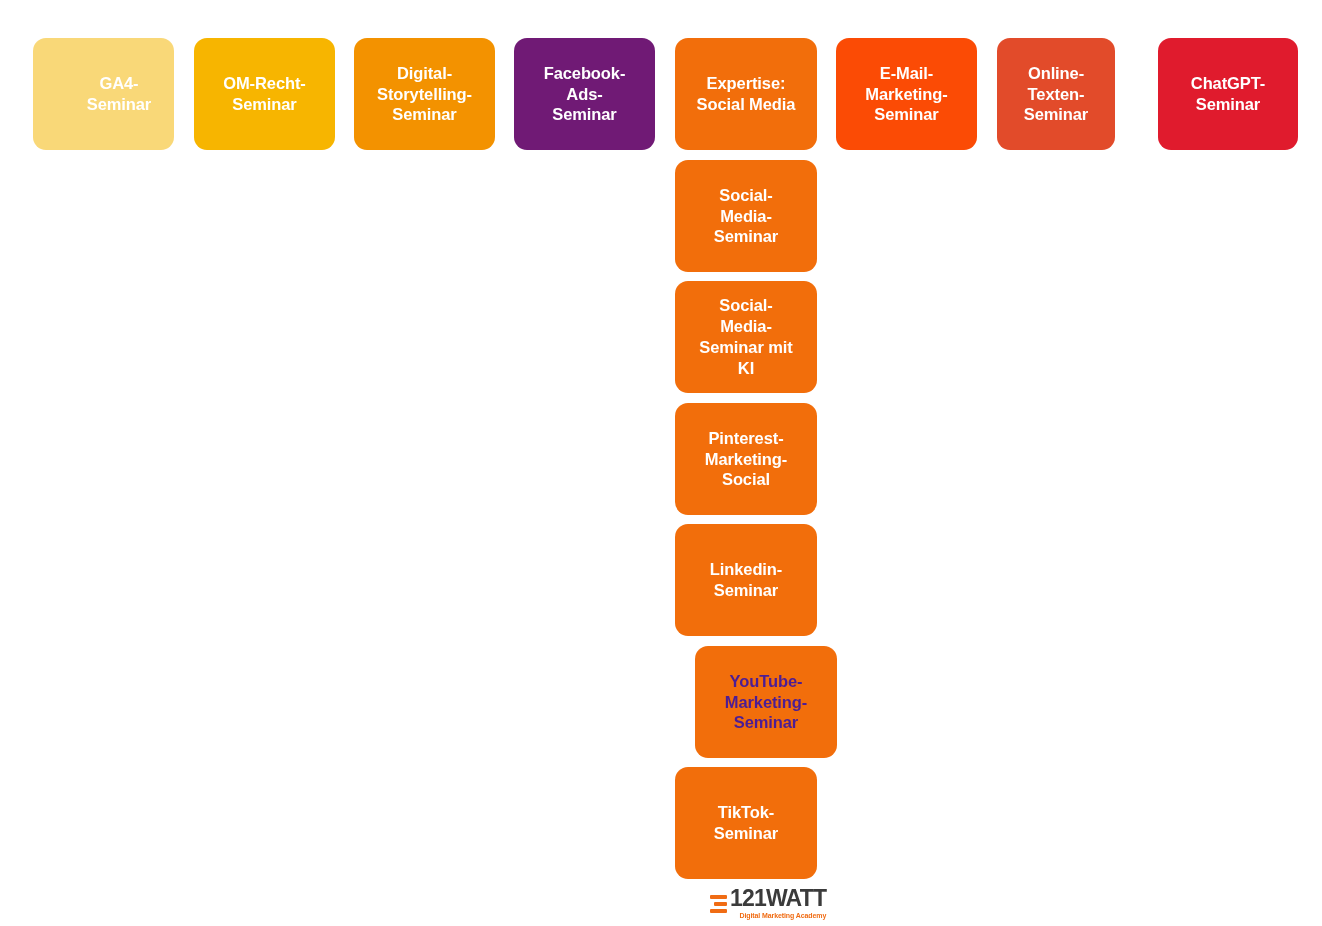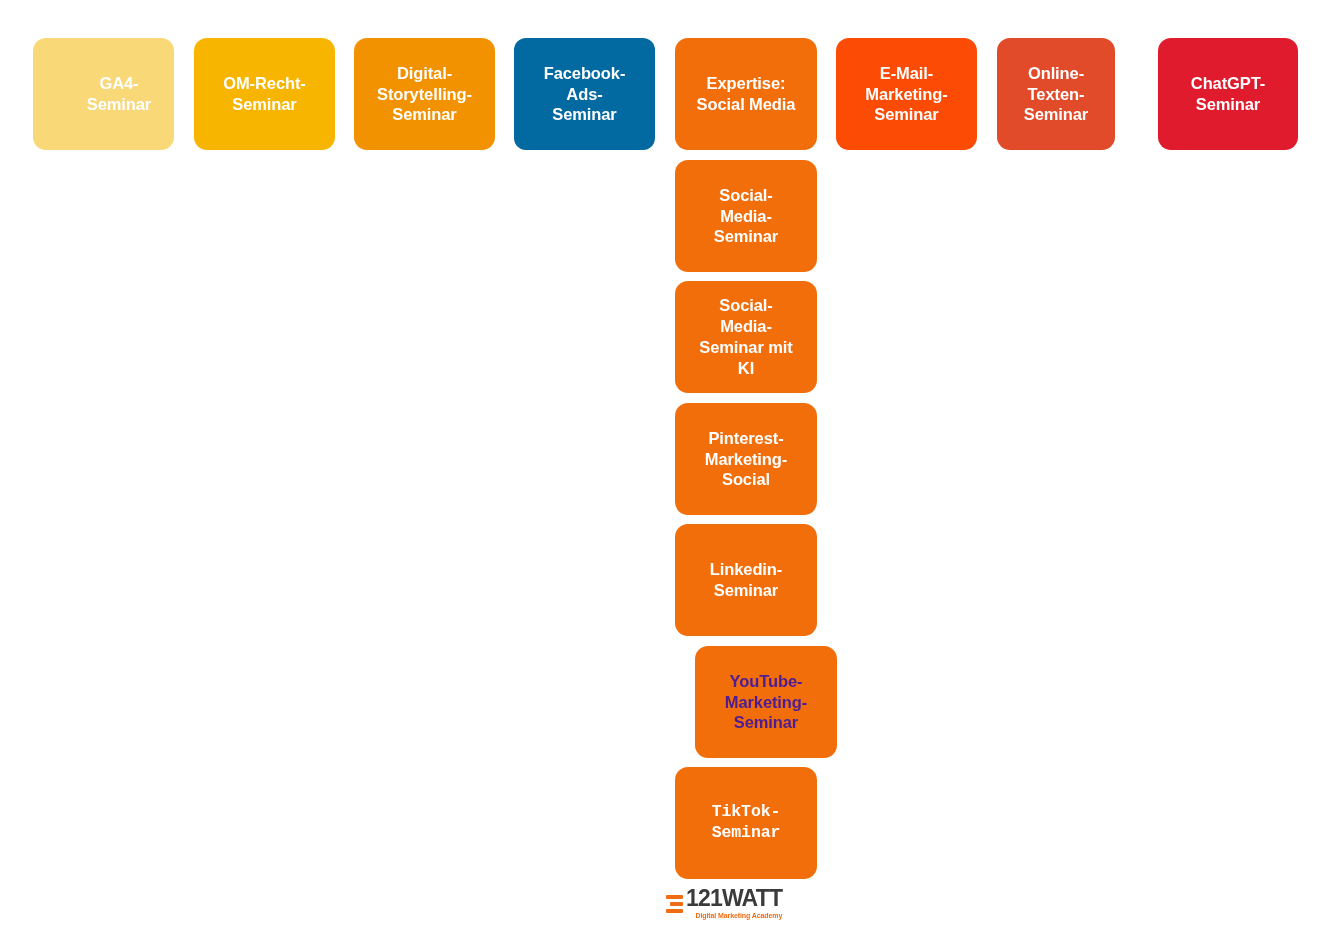--- a/index.html
+++ b/index.html
@@ -49,26 +49,26 @@
   #n-onlinetext { left: 997px;  width: 118px; }
   #n-chatgpt    { left: 1158px; width: 140px; }
 
   
   .col { left: 675px; width: 142px; height: 112px; }
   #n-sm      { top: 160px; }
   #n-smki    { top: 281px; }
   #n-pinterest { top: 403px; }
   #n-linkedin  { top: 524px; }
   #n-youtube   { top: 646px; }
-  #n-tiktok    { top: 767px; font-family: Liberation Mono, monospace; }
+  #n-tiktok    { top: 767px; }
 
   
   #logo {
     position: absolute;
-    left: 666px;
+    left: 710px;
     top: 886px;
     width: 128px;
     height: 34px;
     display: flex;
     align-items: center;
     gap: 3px;
   }
   #logo-bars {
     display: flex;
     flex-direction: column;
@@ -114,21 +114,21 @@
   <div class="node row-top" id="n-ga4" style="background-color: rgb(249, 216, 120); color: rgb(255, 255, 255); padding-left: 40px;">GA4-
 Seminar</div>
 
   <div class="node row-top" id="n-omrecht" style="background-color: rgb(247, 181, 0); color: rgb(255, 255, 255);">OM-Recht-
 Seminar</div>
 
   <div class="node row-top" id="n-storytell" style="background-color: rgb(243, 146, 0); color: rgb(255, 255, 255);">Digital-
 Storytelling-
 Seminar</div>
 
-  <div class="node row-top" id="n-fbads" style="background-color: #0369a1; color: rgb(255, 255, 255); border-radius: 12px;">Facebook-
+  <div class="node row-top" id="n-fbads" style="background-color: #701a75; color: rgb(255, 255, 255);">Facebook-
 Ads-
 Seminar</div>
 
   <div class="node row-top" id="n-expertise" style="background-color: rgb(242, 110, 11); color: rgb(255, 255, 255);">Expertise:
 Social Media</div>
 
   <div class="node row-top" id="n-email" style="background-color: rgb(251, 75, 5); color: rgb(255, 255, 255);">E-Mail-
 Marketing-
 Seminar</div>
 

